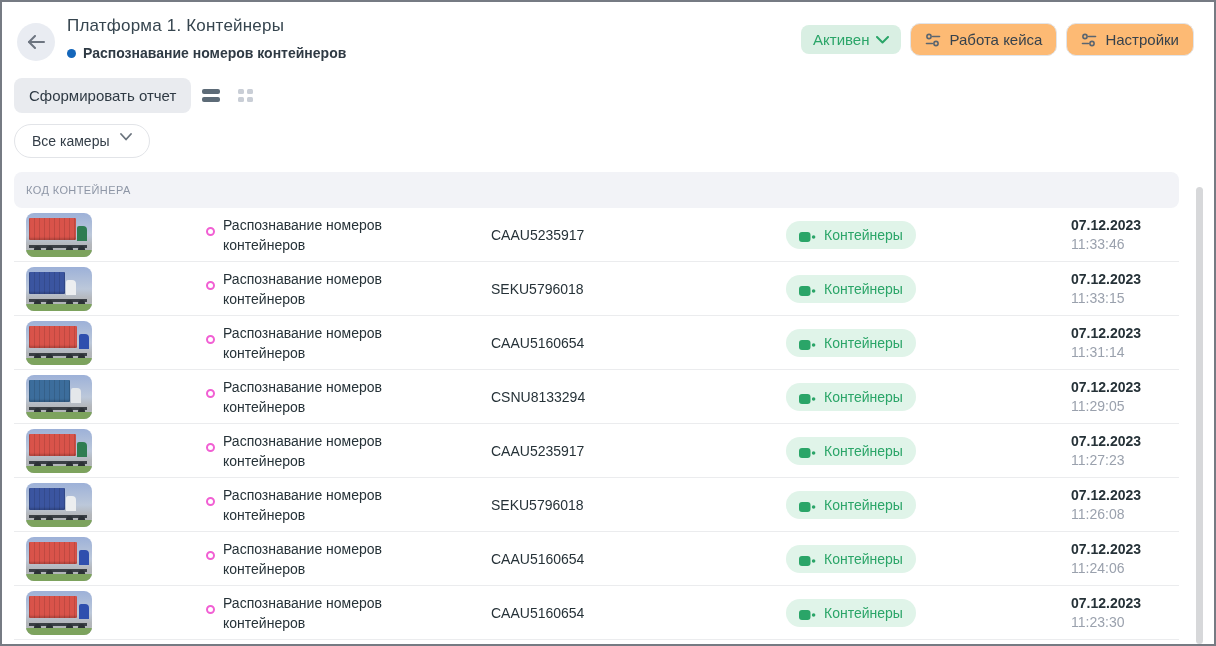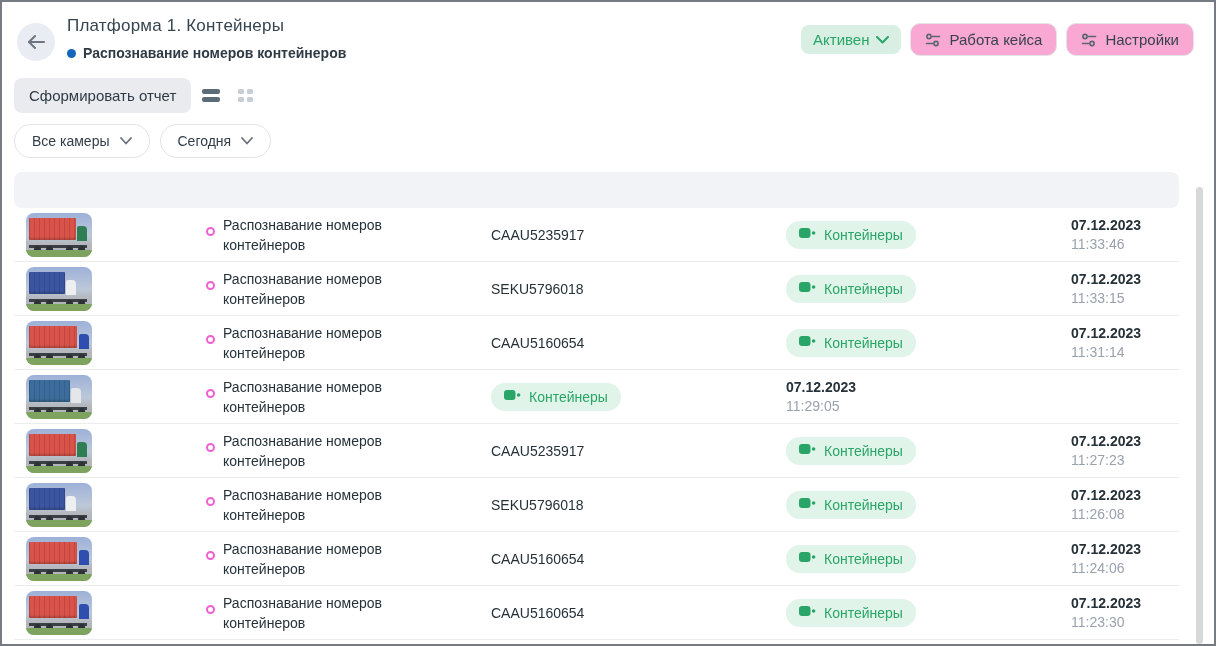--- a/index.html
+++ b/index.html
@@ -12,41 +12,41 @@
   .topbar-left { display:flex; align-items:flex-end; gap:12px; }
   .back-btn { width:38px; height:38px; border-radius:50%; background:#e9ecf2; border:none; display:flex; align-items:center; justify-content:center; cursor:pointer; margin-top:2px; }
   .back-btn svg { stroke:#6d7580; }
   .title { font-size:17px; color:#36454f; font-weight:500; letter-spacing:.2px; padding-top:1px; }
   .subtitle-row { display:flex; align-items:center; gap:7px; margin-top:9px; }
   .blue-dot { width:9px; height:9px; border-radius:50%; }
   .subtitle { font-size:14px; font-weight:700; color:#2f3a44; }
 
   .topbar-right { display:flex; align-items:center; gap:9px; padding-top:8px; }
   .status-pill { display:inline-flex; align-items:center; gap:7px; background:#d9efe3; border:none; border-radius:8px; padding:6px 12px; font-size:15px; cursor:pointer; font-family:inherit; }
-  .hdr-btn { display:inline-flex; align-items:center; gap:8px; background:#f9a8d4; border:1px solid #e2e4e8; border-radius:10px; padding:7px 14px; font-size:15px; color:#37424c; cursor:pointer; font-family:inherit; }
+  .hdr-btn { display:inline-flex; align-items:center; gap:8px; background:#fdba74; border:1px solid #e2e4e8; border-radius:10px; padding:7px 14px; font-size:15px; color:#37424c; cursor:pointer; font-family:inherit; }
   .hdr-btn svg { flex:none; }
 
   
   .toolbar { display:flex; justify-content:space-between; align-items:center; padding:0 20px 0 12px; margin-top:17px; }
   .search-box { position:relative; width:276px; }
   .search-input { width:276px; height:37px; background:#eef0f4; border:none; border-radius:19px; padding:0 42px 0 17px; font-size:14px; color:#37424c; font-family:inherit; outline:none; }
   .search-input::placeholder { color:#8d95a0; }
   .search-icon { position:absolute; right:14px; top:8px; }
   .toolbar-right { display:flex; align-items:center; gap:11px; }
   .report-btn { background:#e9ebef; border:none; border-radius:8px; padding:9px 15px; font-size:15px; color:#2f3a44; cursor:pointer; font-family:inherit; }
   .view-toggles { display:flex; align-items:center; gap:18px; }
   .view-btn { background:none; border:none; cursor:pointer; padding:0; display:flex; }
   .icon-list { display:flex; flex-direction:column; gap:3px; }
   .icon-list span { width:18px; height:5px; border-radius:2px; background:#5d6b77; }
   .icon-grid { display:grid; grid-template-columns:6px 6px; gap:3px; }
   .icon-grid span { width:6px; height:5px; border-radius:1.5px; background:#c9ced6; }
 
   
   .filters { display:flex; gap:10px; padding:0 12px; margin-top:11px; }
-  .filter-pill { display:inline-flex; align-items:center; gap:10px; background:#fff; border:1px solid #e2e4e8; border-radius:19px; padding:8px 17px; font-size:14px; color:#333d47; cursor:pointer; font-family:inherit; }
+  .filter-pill { display:inline-flex; align-items:flex-start; gap:10px; background:#fff; border:1px solid #e2e4e8; border-radius:19px; padding:8px 17px; font-size:14px; color:#333d47; cursor:pointer; font-family:inherit; }
 
   
   .table { margin:14px 12px 0 12px; width:1165px; }
   .thead { display:grid; grid-template-columns:180px 285px 295px 285px 1fr; background:#f2f3f7; border-radius:8px; padding:0 12px; min-height:36px; align-items:center; }
   .th { font-size:11px; font-weight:500; color:#8e96a6; text-transform:uppercase; letter-spacing:.4px; line-height:13px; padding:5px 8px 5px 0; }
   .tbody { }
   .row { display:grid; grid-template-columns:180px 285px 295px 285px 1fr; padding:0 12px; min-height:54px; align-items:center; border-bottom:1px solid #ebecee; cursor:pointer; }
   .cell { font-size:14px; color:#263238; padding-right:8px; }
 
   .thumb { width:66px; height:44px; border-radius:8px; position:relative; overflow:hidden;
@@ -56,21 +56,21 @@
   .t-container { position:absolute; left:4%; top:13%; height:50%; width:var(--cw,72%); background:var(--cc,#d9534a); border-radius:1px;
                  background-image:repeating-linear-gradient(90deg, rgba(0,0,0,.12) 0 1px, transparent 1px 5px); box-shadow:inset 0 -2px 2px rgba(0,0,0,.18); }
   .t-cab { position:absolute; top:30%; height:34%; left:calc(6% + var(--cw,72%)); width:15%; background:var(--cab,#2f7d52); border-radius:2px 4px 0 0; }
   .wheel { position:absolute; bottom:4px; width:7px; height:7px; border-radius:50%; background:#2c3136; }
   .w1{left:8px;} .w2{left:20px;} .w3{left:40px;} .w4{left:52px;}
 
   .cell-event { display:flex; align-items:center; gap:8px; }
   .ring { flex:none; width:9px; height:9px; border-radius:50%; border:2px solid #f15fd3; margin-top:12px; align-self:flex-start; }
   .event-text { line-height:20px; max-width:200px; }
 
-  .badge { display:inline-flex; align-items:flex-start; gap:8px; background:#e0f4e9; border-radius:15px; padding:6px 13px; font-size:14px; }
+  .badge { display:inline-flex; align-items:flex-end; gap:8px; background:#e0f4e9; border-radius:15px; padding:6px 13px; font-size:14px; }
 
   .cell-date .date { font-weight:700; color:#263238; font-size:14px; line-height:19px; }
   .cell-date .time { color:#9aa1ad; font-size:14px; line-height:19px; }
 
   .scrollbar-thumb { position:absolute; right:11px; top:185px; width:7px; height:457px; border-radius:4px; background:#d7d8da; }
 </style>
 </head>
 <body>
 
 <div class="screen">
@@ -141,30 +141,25 @@
     </div>
   </div>
 
   <div class="filters">
     <button class="filter-pill">
       <span>Все камеры</span>
       <svg width="12" height="8" viewBox="0 0 12 8" fill="none" stroke="#6a737d" stroke-width="1.8" stroke-linecap="round" stroke-linejoin="round">
           <path d="M1 1 L6 6.5 L11 1"></path>
         </svg>
     </button>
-    <button class="filter-pill">
-      <span>Сегодня</span>
-      <svg width="12" height="8" viewBox="0 0 12 8" fill="none" stroke="#6a737d" stroke-width="1.8" stroke-linecap="round" stroke-linejoin="round">
-          <path d="M1 1 L6 6.5 L11 1"></path>
-        </svg>
-    </button>
   </div>
 
   <div class="table">
     <div class="thead">
+      <div class="th">КОД КОНТЕЙНЕРА</div>
     </div>
     <div class="tbody">
   <div class="row">
     <div class="cell cell-img">
       <div class="thumb" style="--cc: #d9534a; --cab: #2f7d52; --cw: 72%;">
         <div class="t-container"></div>
         <div class="t-cab"></div>
         <div class="t-chassis"></div>
         <span class="wheel w1"></span>
         <span class="wheel w2"></span>
@@ -269,20 +264,21 @@
         <span class="wheel w2"></span>
         <span class="wheel w3"></span>
         <span class="wheel w4"></span>
         <div class="t-grass"></div>
       </div>
     </div>
     <div class="cell cell-event">
       <span class="ring"></span>
       <span class="event-text">Распознавание номеров контейнеров</span>
     </div>
+    <div class="cell cell-code">CSNU8133294</div>
     <div class="cell cell-camera">
       <span class="badge" style="color:#2aa568">
         <svg width="17" height="12" viewBox="0 0 17 12" fill="#2aa568">
           <rect x="0" y="1" width="11.5" height="10" rx="3"></rect>
                 <circle cx="14.6" cy="6" r="1.8"></circle>
         </svg>
         <span>Контейнеры</span>
       </span>
     </div>
     <div class="cell cell-date">

